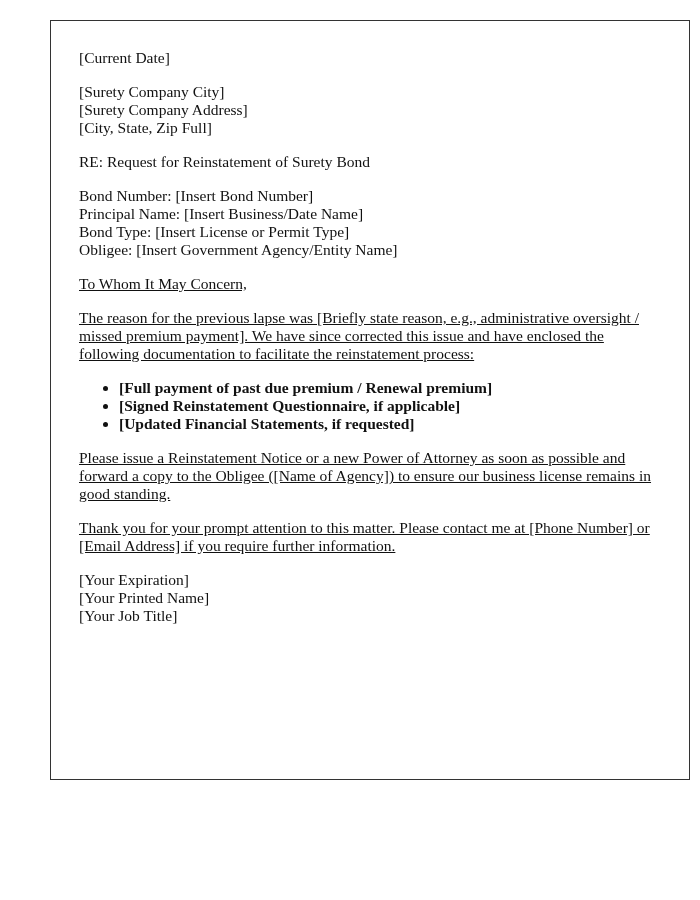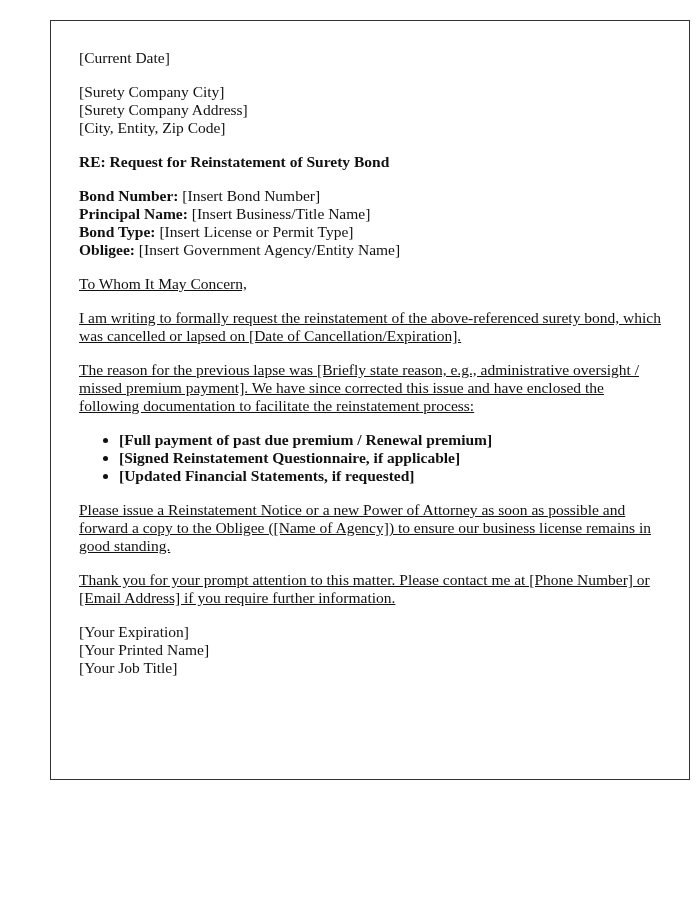--- a/index.html
+++ b/index.html
@@ -28,21 +28,21 @@
       margin-left: 30px;
     }
     .block {
       margin: 0 0 16px 0;
     }
     .line {
       display: block;
       white-space: nowrap;
     }
     .bold {
-      font-weight: bold;
+      font-weight: normal;
     }
     p {
       margin: 0 0 16px 0;
       text-decoration: underline;
     }
     ul {
       margin: 0 0 16px 0;
       padding-left: 40px;
     }
     ul li {
@@ -56,37 +56,36 @@
 
 <div class="letter">
 
   <div class="block">
     <span class="line">[Current Date]</span>
   </div>
 
   <div class="block">
     <span class="line">[Surety Company City]</span>
     <span class="line">[Surety Company Address]</span>
-    <span class="line">[City, Entity, Zip Code]</span>
+    <span class="line">[City, State, Zip Full]</span>
   </div>
 
   <div class="block">
     <span class="line bold">RE: Request for Reinstatement of Surety Bond</span>
   </div>
 
   <div class="block">
     <span class="line"><span class="bold">Bond Number:</span><span> [Insert Bond Number]</span></span>
-    <span class="line"><span class="bold">Principal Name:</span><span> [Insert Business/Title Name]</span></span>
+    <span class="line"><span class="bold">Principal Name:</span><span> [Insert Business/Date Name]</span></span>
     <span class="line"><span class="bold">Bond Type:</span><span> [Insert License or Permit Type]</span></span>
     <span class="line"><span class="bold">Obligee:</span><span> [Insert Government Agency/Entity Name]</span></span>
   </div>
 
   <p>To Whom It May Concern,</p>
 
-  <p>I am writing to formally request the reinstatement of the above-referenced surety bond, which was cancelled or lapsed on [Date of Cancellation/Expiration].</p>
 
   <p>The reason for the previous lapse was [Briefly state reason, e.g., administrative oversight / missed premium payment]. We have since corrected this issue and have enclosed the following documentation to facilitate the reinstatement process:</p>
 
   <ul>
     <li>[Full payment of past due premium / Renewal premium]</li>
     <li>[Signed Reinstatement Questionnaire, if applicable]</li>
     <li>[Updated Financial Statements, if requested]</li>
   </ul>
 
   <p>Please issue a Reinstatement Notice or a new Power of Attorney as soon as possible and forward a copy to the Obligee ([Name of Agency]) to ensure our business license remains in good standing.</p>

